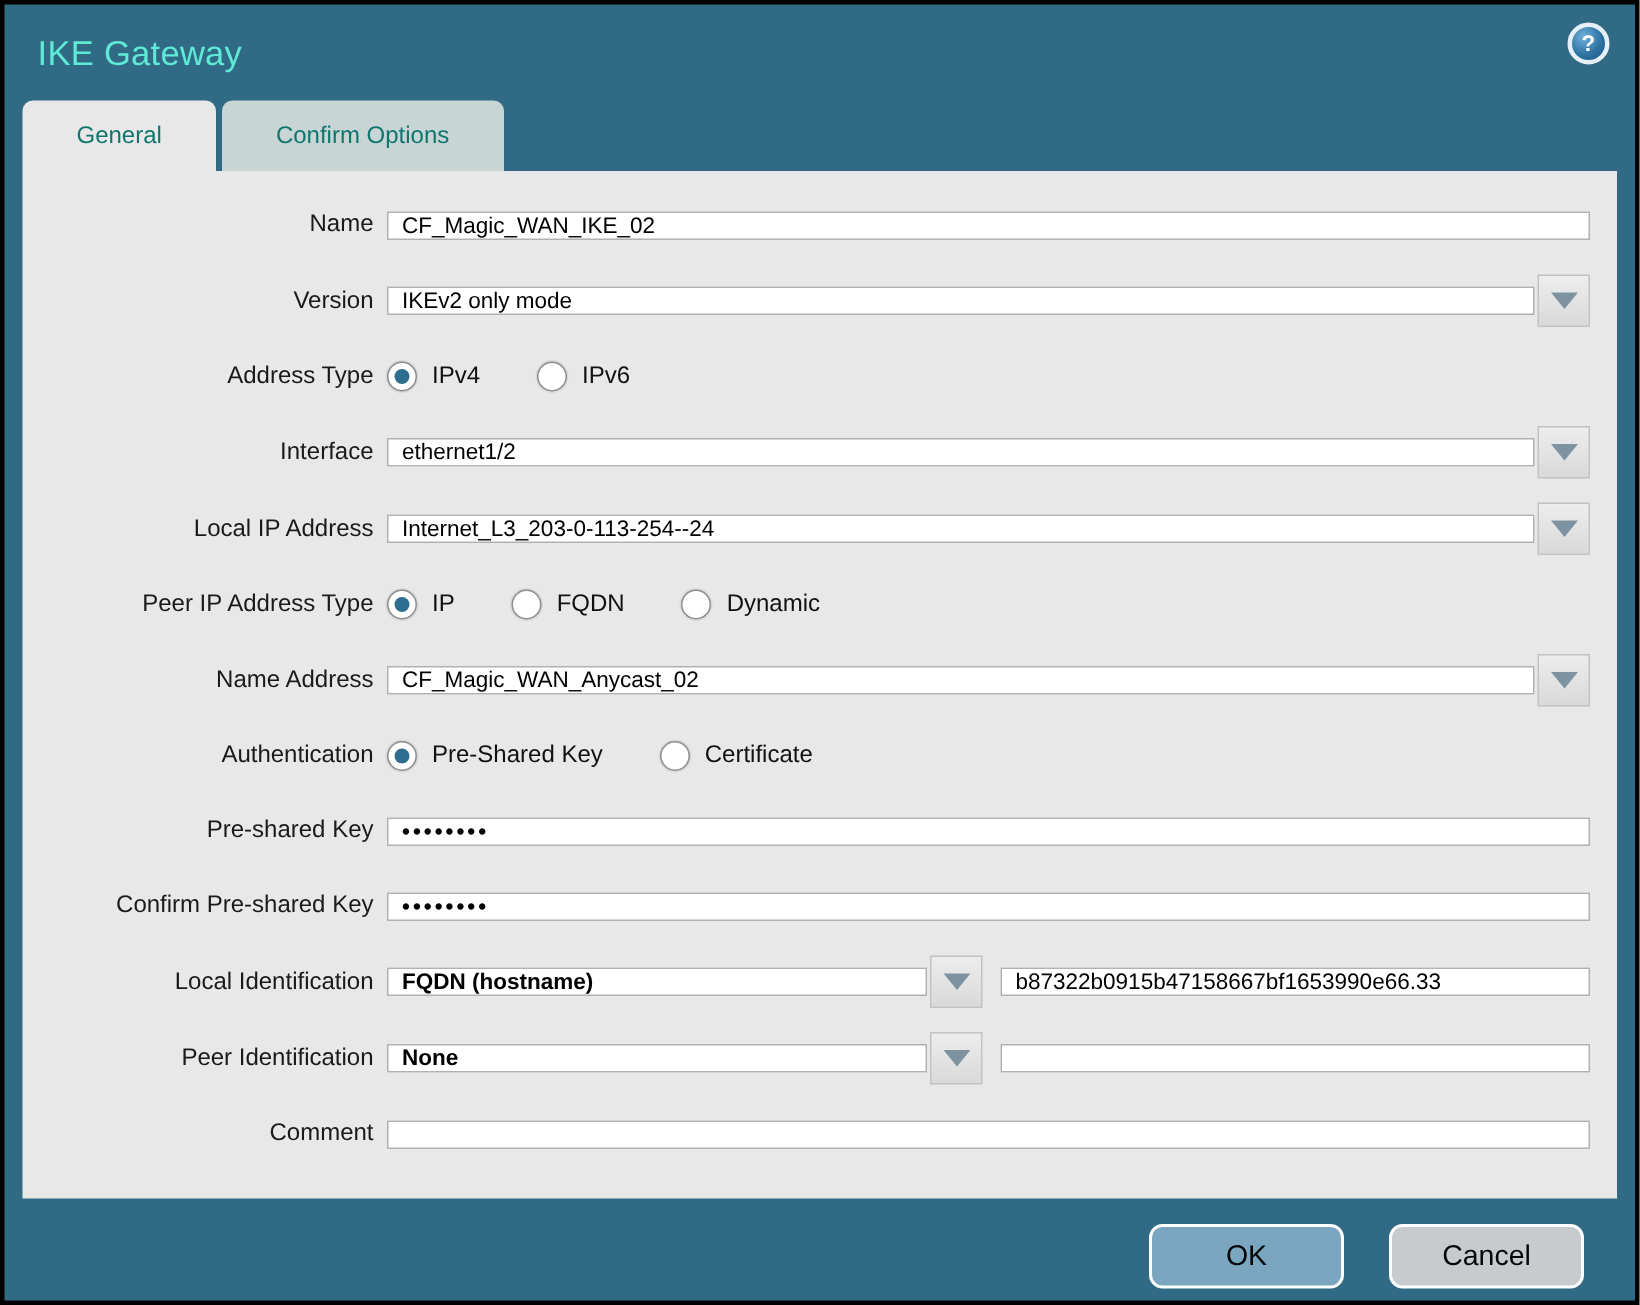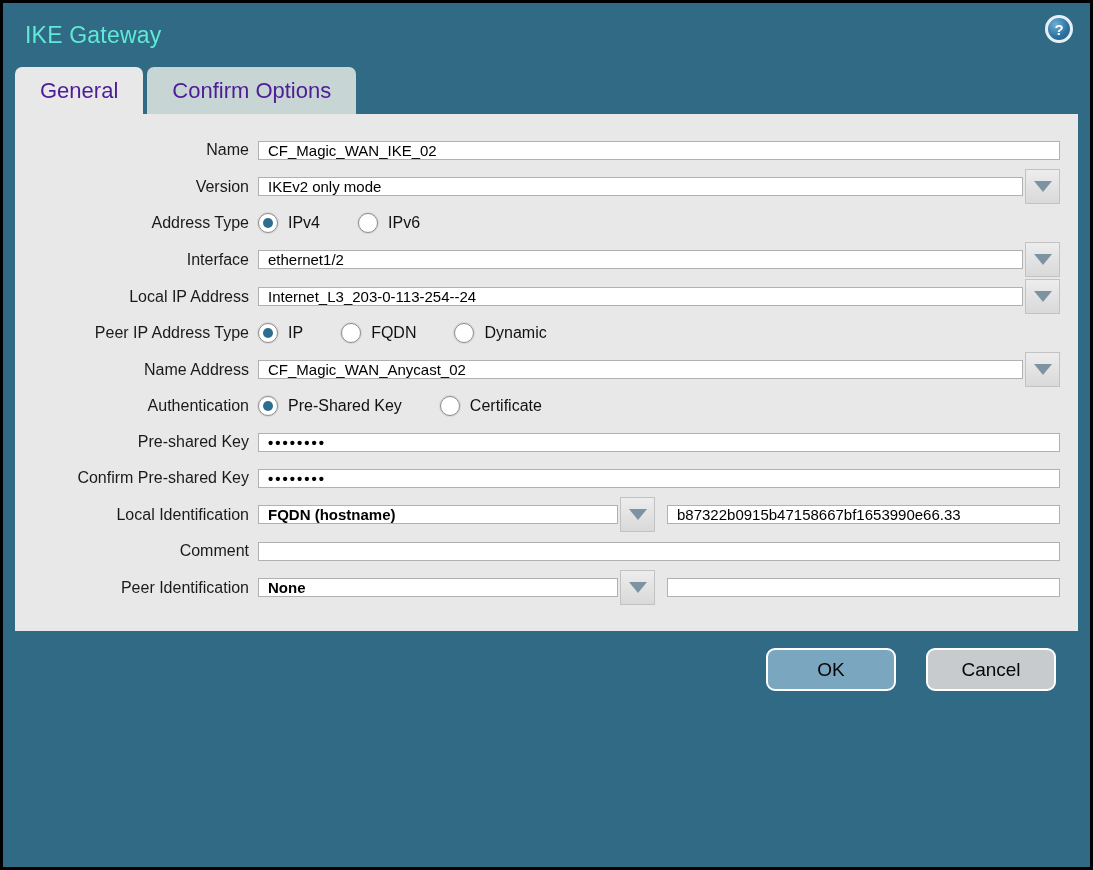--- a/index.html
+++ b/index.html
@@ -50,39 +50,39 @@
     display: flex;
     align-items: flex-end;
     gap: 4px;
     padding-left: 12px;
     height: 47px;
   }
   .tab {
     height: 47px;
     display: flex;
     align-items: center;
-    padding: 0 25px;
-    font-size: 22px;
-    color: #4c1d95;
+    padding: 0 36px;
+    font-size: 16px;
+    color: #0f766e;
     border-radius: 7px 7px 0 0;
     cursor: pointer;
   }
   .tab.active { background: #E8E8E8; }
   .tab.inactive { background: #C8D5D5; }
   
   .panel {
     margin: 0 12px;
     background: #E8E8E8;
     padding: 19px 18px 26px 0;
   }
   .row {
     display: flex;
     align-items: center;
     min-height: 34px;
-    margin-bottom: 2px;
+    margin-bottom: 16px;
   }
   .row:last-child { margin-bottom: 0; }
   .row-label {
     width: 243px;
     flex-shrink: 0;
     text-align: right;
     padding-right: 9px;
     font-size: 16px;
     color: #1a1a1a;
     white-space: nowrap;
@@ -307,40 +307,40 @@
           <div class="dd-btn">
             <span class="arrow-down"></span>
           </div>
         </div>
         <div class="split-gap"></div>
         <div class="text-input">b87322b0915b47158667bf1653990e66.33</div>
       </div>
     </div>
 
     <div class="row">
-      <div class="row-label">Comment</div>
-      <div class="field">
-        <div class="text-input"></div>
-      </div>
-    </div>
-
-    <div class="row">
       <div class="row-label">Peer Identification</div>
       <div class="field">
         <div class="select-wrap">
           <div class="text-input">None</div>
           <div class="dd-btn">
             <span class="arrow-down"></span>
           </div>
         </div>
         <div class="split-gap"></div>
         <div class="text-input"></div>
       </div>
     </div>
 
+    <div class="row">
+      <div class="row-label">Comment</div>
+      <div class="field">
+        <div class="text-input"></div>
+      </div>
+    </div>
+
   </div>
 
   <div class="footer">
     <div class="btn btn-ok">OK</div>
     <div class="btn btn-cancel">Cancel</div>
   </div>
 
 </div>
 
 </body></html>

